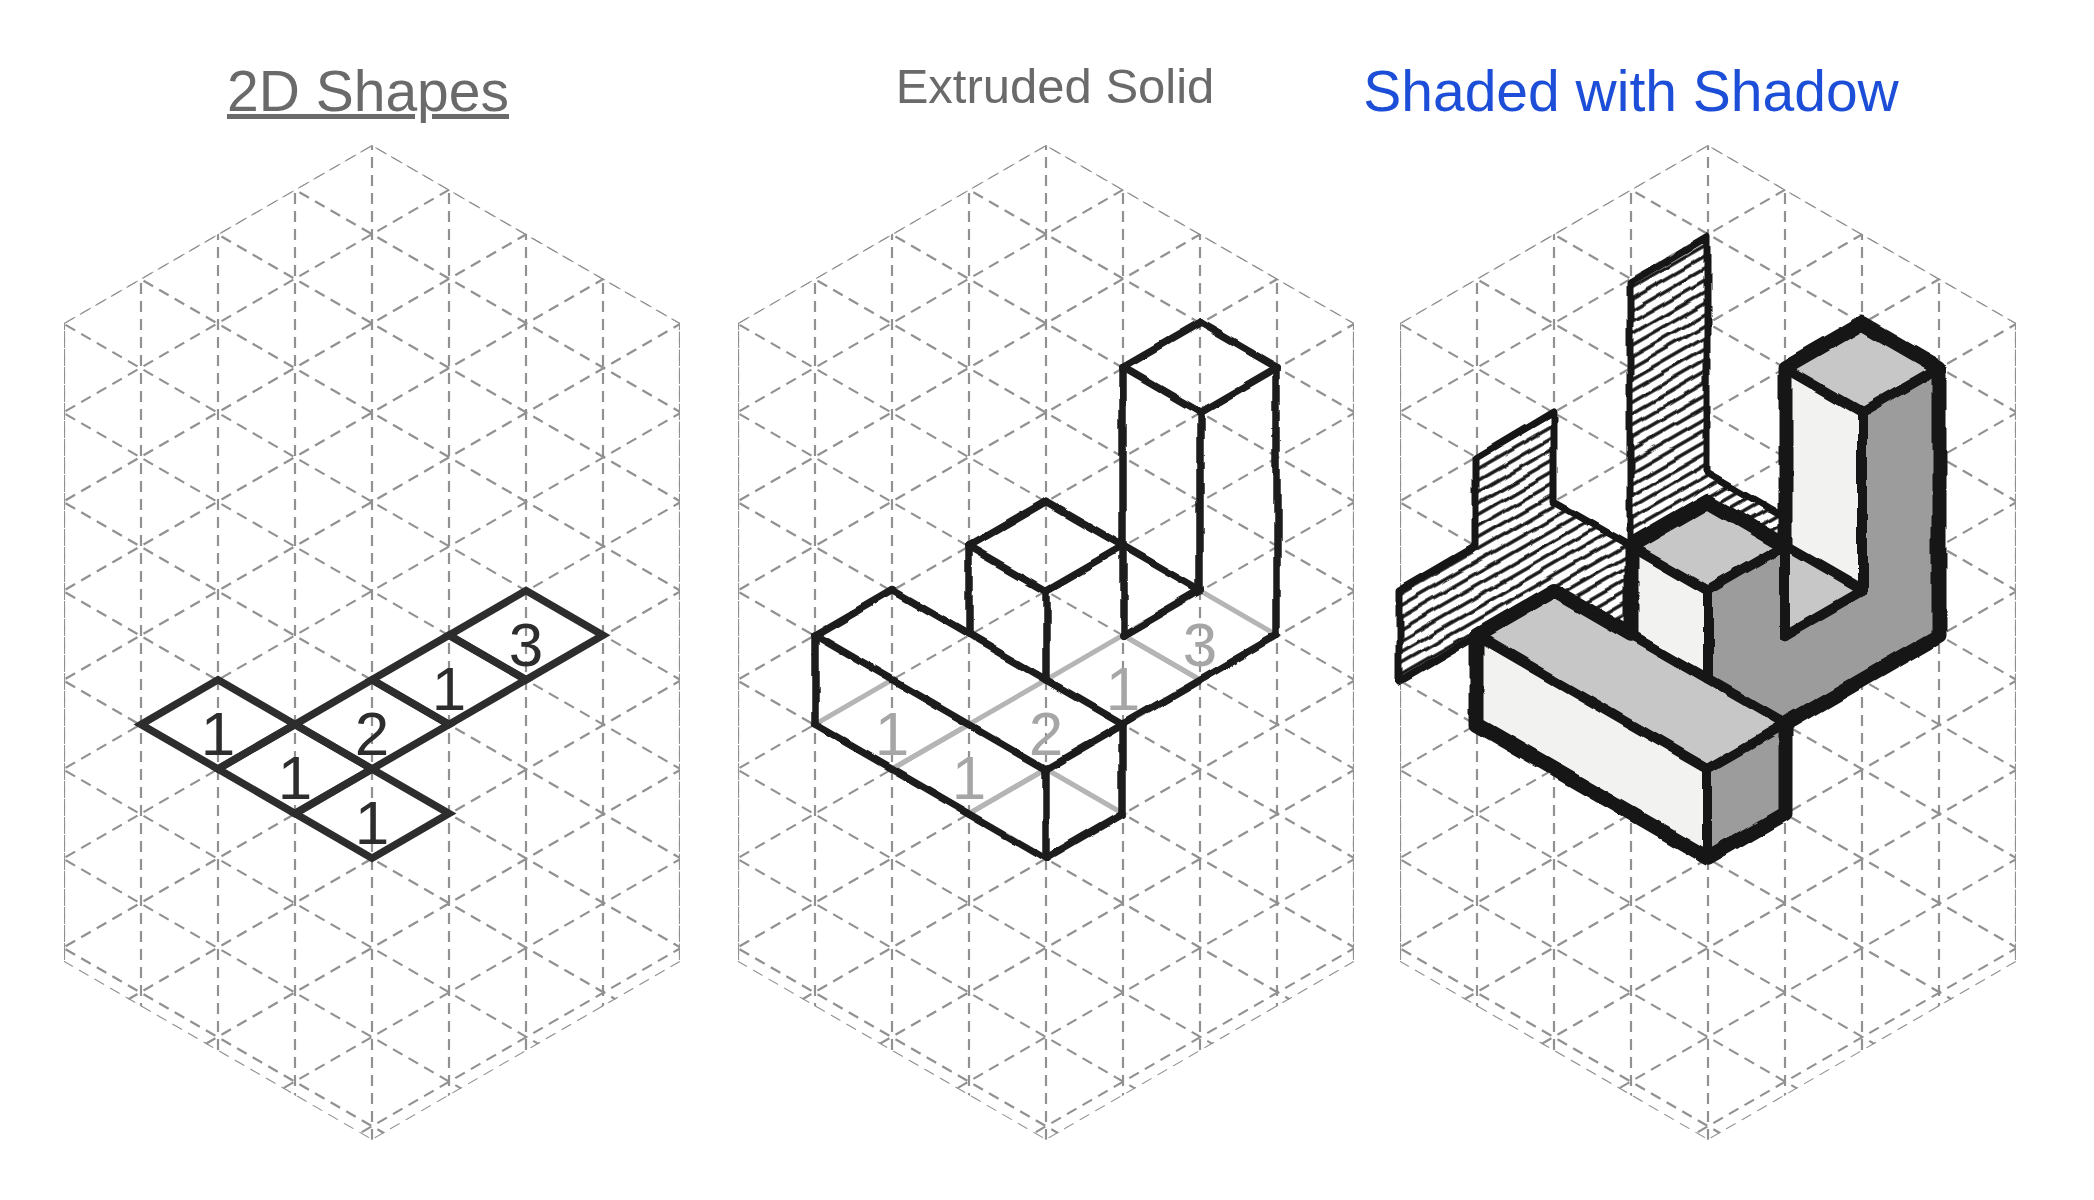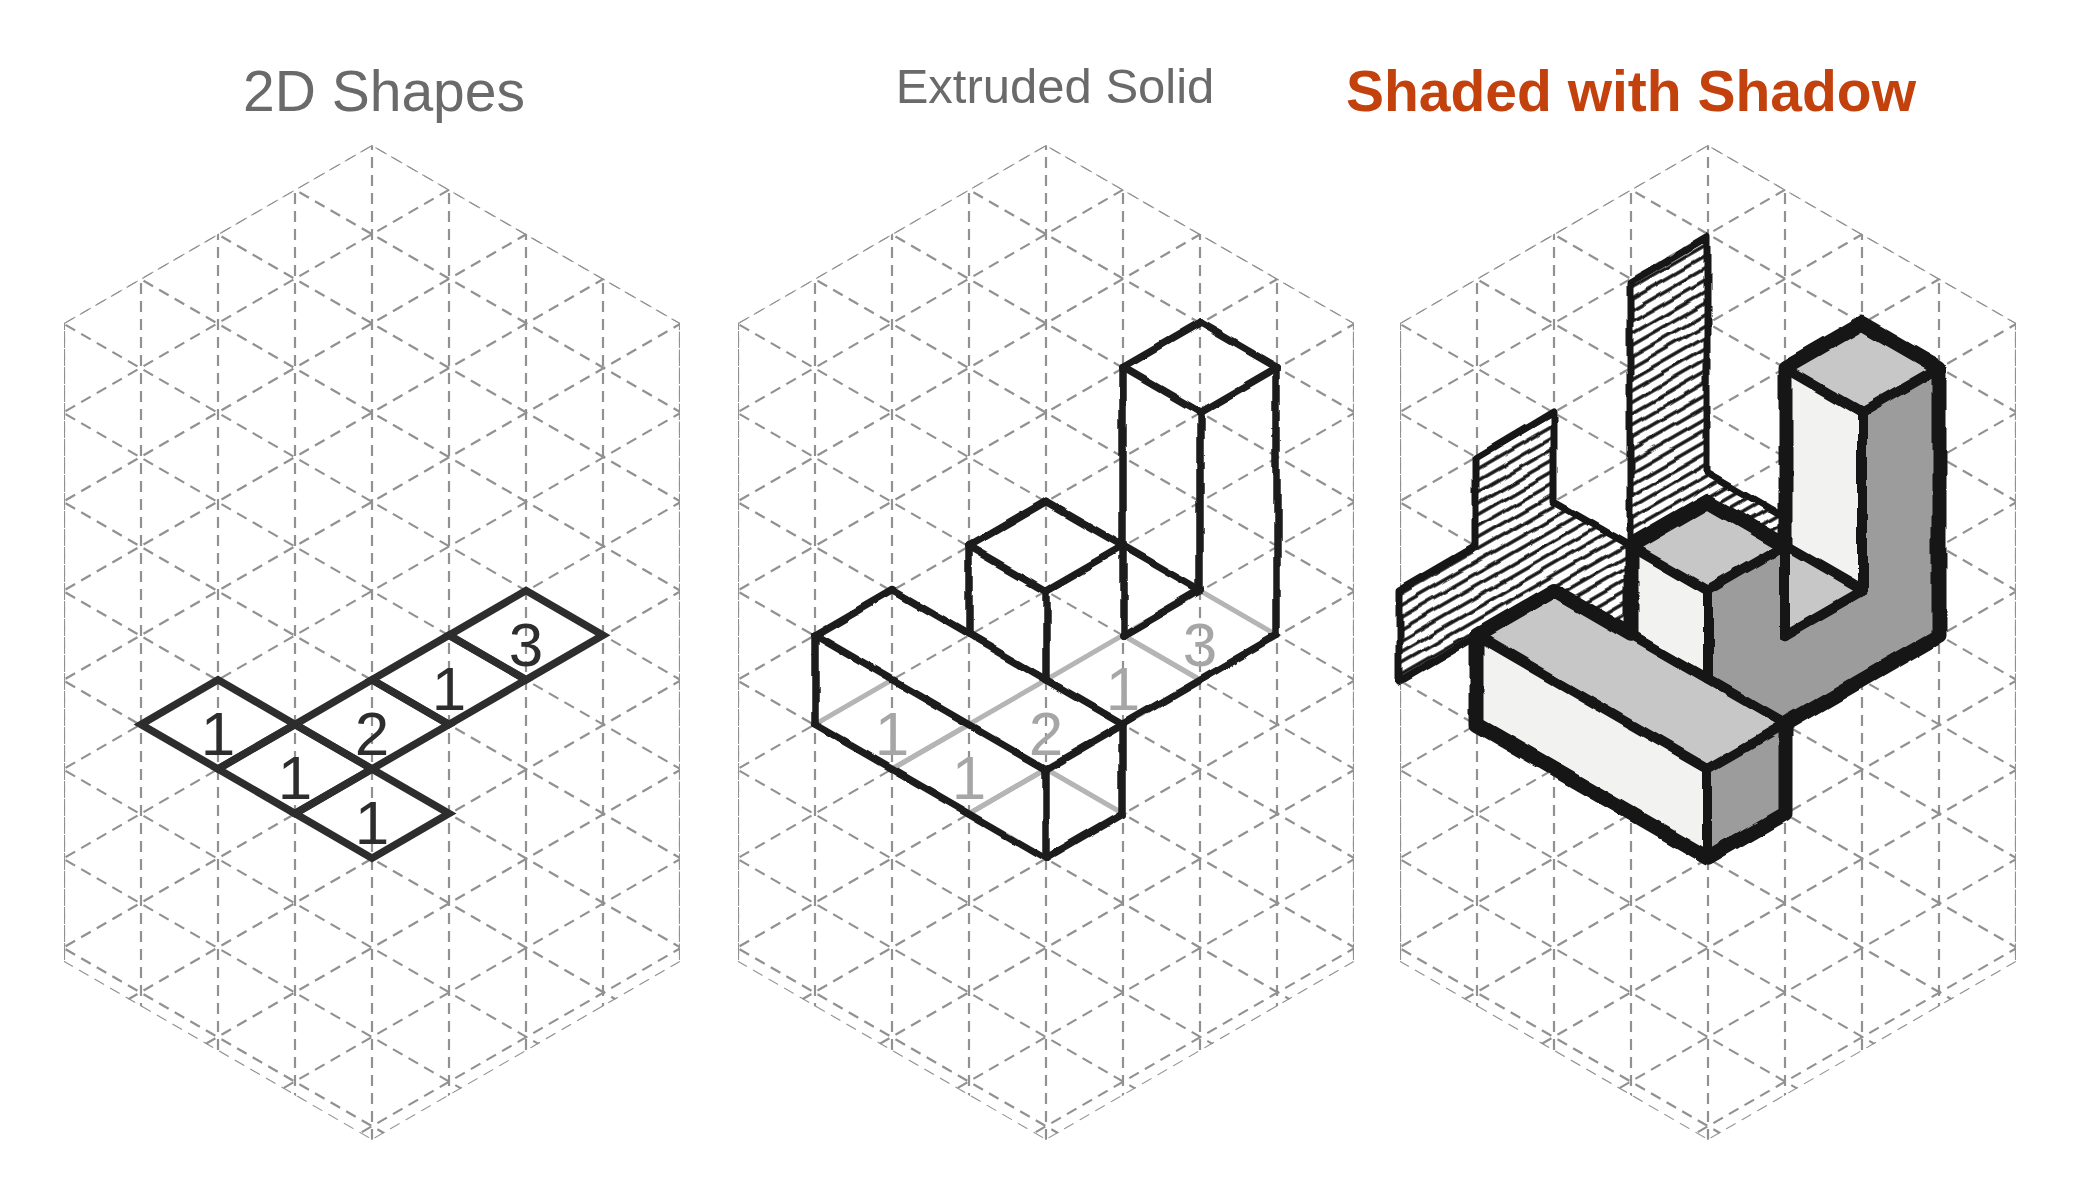--- a/index.html
+++ b/index.html
@@ -6,23 +6,23 @@
   #page{position:relative;width:2094px;height:1200px;background:#fff;overflow:hidden;
         font-family:"Liberation Sans", sans-serif;}
   .panel-title{position:absolute;top:58px;transform:translateX(-50%);
         font-size:57px;letter-spacing:0px;white-space:nowrap;}
   #stage{position:absolute;left:0;top:0;}
 </style>
 </head>
 <body>
 
 <div id="page">
-  <div class="panel-title" style="left: 384px; color: rgb(106, 106, 106); font-size: 57px;">2D Shapes</div>
+  <div class="panel-title" style="left: 368px; color: rgb(106, 106, 106); font-size: 57px; text-decoration: underline;">2D Shapes</div>
   <div class="panel-title" style="left: 1055px; color: rgb(106, 106, 106); font-size: 49px;">Extruded Solid</div>
-  <div class="panel-title" style="left: 1631px; color: #c2410c; font-size: 57px; font-weight: bold;">Shaded with Shadow</div>
+  <div class="panel-title" style="left: 1631px; color: #1d4ed8; font-size: 57px;">Shaded with Shadow</div>
   <svg id="stage" xmlns="http://www.w3.org/2000/svg" width="2094" height="1200" viewBox="0 0 2094 1200">
       <defs>
         <filter id="rough" x="-8%" y="-8%" width="116%" height="116%">
           <feTurbulence type="fractalNoise" baseFrequency="0.02" numOctaves="3" seed="7" result="n"></feTurbulence>
           <feDisplacementMap in="SourceGraphic" in2="n" scale="7" xChannelSelector="R" yChannelSelector="G"></feDisplacementMap>
         </filter>
         <pattern id="hatch" patternUnits="userSpaceOnUse" width="10" height="10" patternTransform="rotate(-30)">
           <rect width="10" height="10" fill="#ffffff"></rect>
           <rect y="3.3" width="10" height="3.4" fill="#141414"></rect>
         </pattern>

